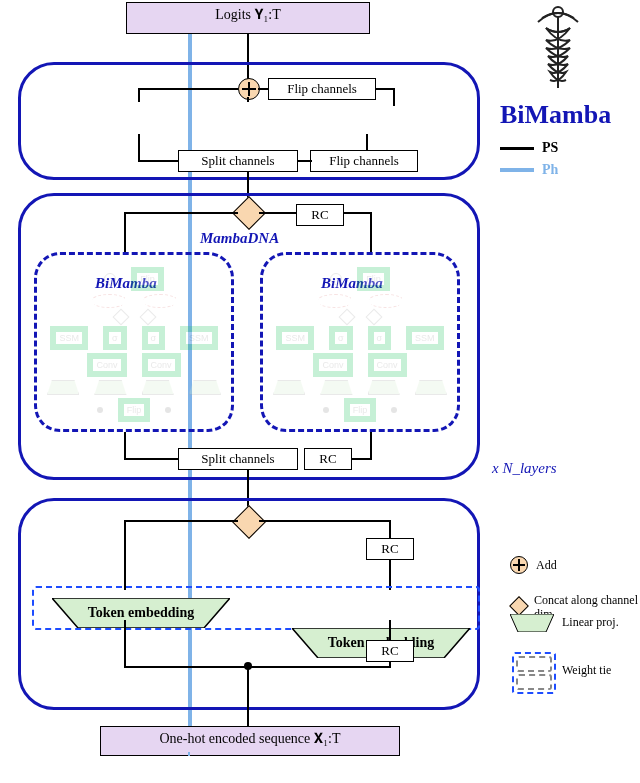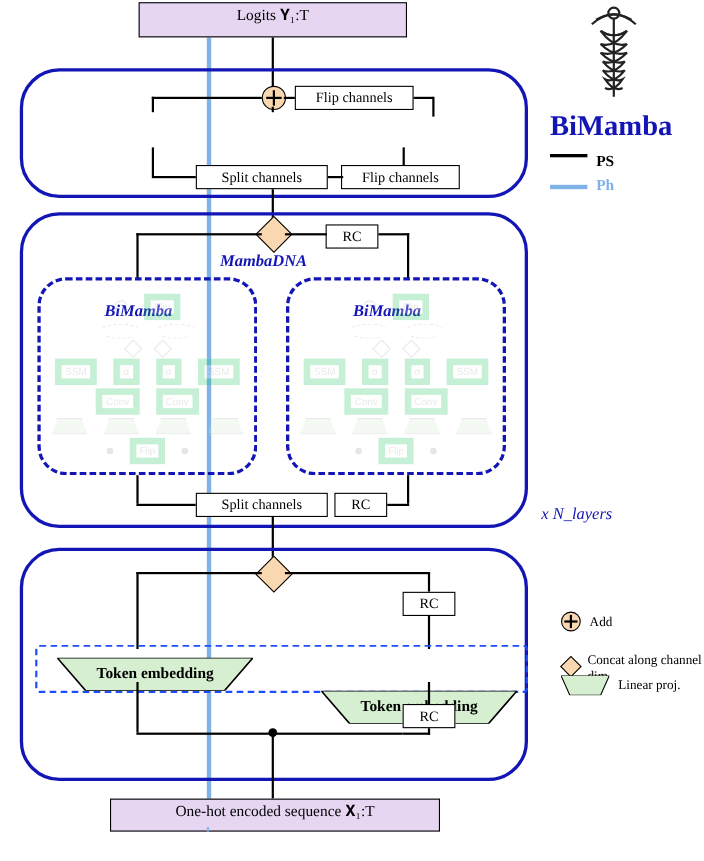--- a/index.html
+++ b/index.html
@@ -394,21 +394,21 @@
         <line x1="40" y1="13" x2="40" y2="84"></line>
         <path d="M28 24 Q40 32 52 24 Q40 40 28 36 Q40 48 52 44 Q40 56 30 52 Q40 64 50 60 Q40 72 32 68 Q40 80 48 76"></path>
         <path d="M52 24 Q40 32 28 24 Q40 40 52 36 Q40 48 28 44 Q40 56 50 52 Q40 64 30 60 Q40 72 48 68 Q40 80 32 76"></path>
       </g>
     </svg>
   </div>
   <div class="abs caduceus-title" data-name="caduceus-title" style="left:500px; top:100px;">
     <span>BiMamba</span>
   </div>
 
-  <div class="abs" data-name="legend-ps" style="left:500px; top:140px; display:flex; gap:8px;">
+  <div class="abs" data-name="legend-ps" style="left:500px; top:140px; display:flex; align-items:center; gap:8px;">
     <div style="width:34px; height:3px; background:#000;" data-name="ps-line-icon"></div>
     <span class="legend-text">PS</span>
   </div>
   <div class="abs" data-name="legend-ph" style="left:500px; top:162px; display:flex; align-items:center; gap:8px;">
     <div style="width:34px; height:4px; background:#7fb3e8;" data-name="ph-line-icon"></div>
     <span class="legend-text" style="color:#7fb3e8;">Ph</span>
   </div>
 
   <div class="abs" data-name="legend-add" style="left:510px; top:556px; display:flex; align-items:center; gap:8px;">
     <div class="addop" style="position:relative; width:16px; height:16px;" data-name="add-icon">
@@ -430,14 +430,22 @@
 
   <div class="abs" data-name="legend-linear" style="left:510px; top:614px; display:flex; align-items:center; gap:8px;">
     <div class="trap legend-trap" data-name="linear-proj-icon" style="width:44px;height:18px;">
       <svg viewBox="0 0 44 18">
           <polygon points="0,0 44,0 36,18 8,18" fill="#d6efd0" stroke="#000" stroke-width="1"></polygon>
         </svg>
     </div>
     <span class="legend-small" style="width:70px; line-height:1.15;">Linear proj.</span>
   </div>
 
+  <div class="abs" data-name="legend-weight-tie" style="left:510px; top:650px; display:flex; align-items:center; gap:8px;">
+    <div data-name="weight-tie-icon" style="position:relative;width:44px;height:42px;">
+      <div style="position:absolute;left:2px;top:2px;width:40px;height:38px;border:2px dashed #1e4dff;border-radius:3px;"></div>
+      <div style="position:absolute;left:6px;top:6px;width:32px;height:12px;border:2px dashed #888;border-radius:3px;"></div>
+      <div style="position:absolute;left:6px;top:24px;width:32px;height:12px;border:2px dashed #888;border-radius:3px;"></div>
+    </div>
+    <span class="legend-small" style="width:70px; line-height:1.15;">Weight tie</span>
+  </div>
 
 </div>
 
 </body></html>

